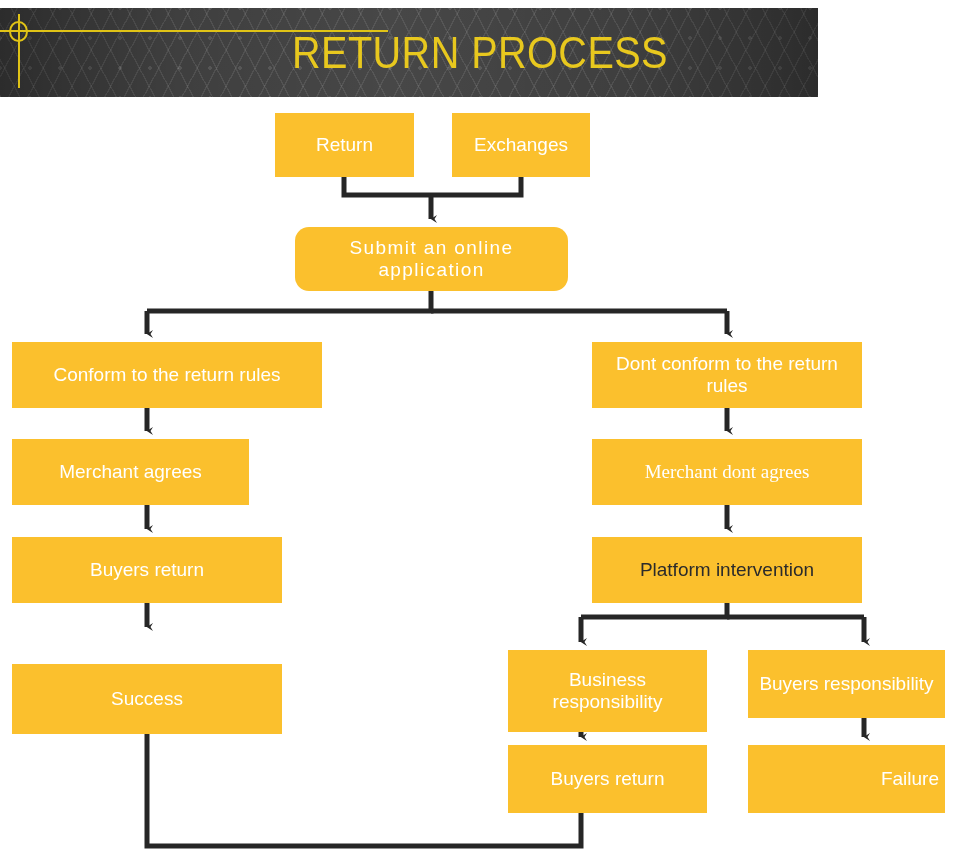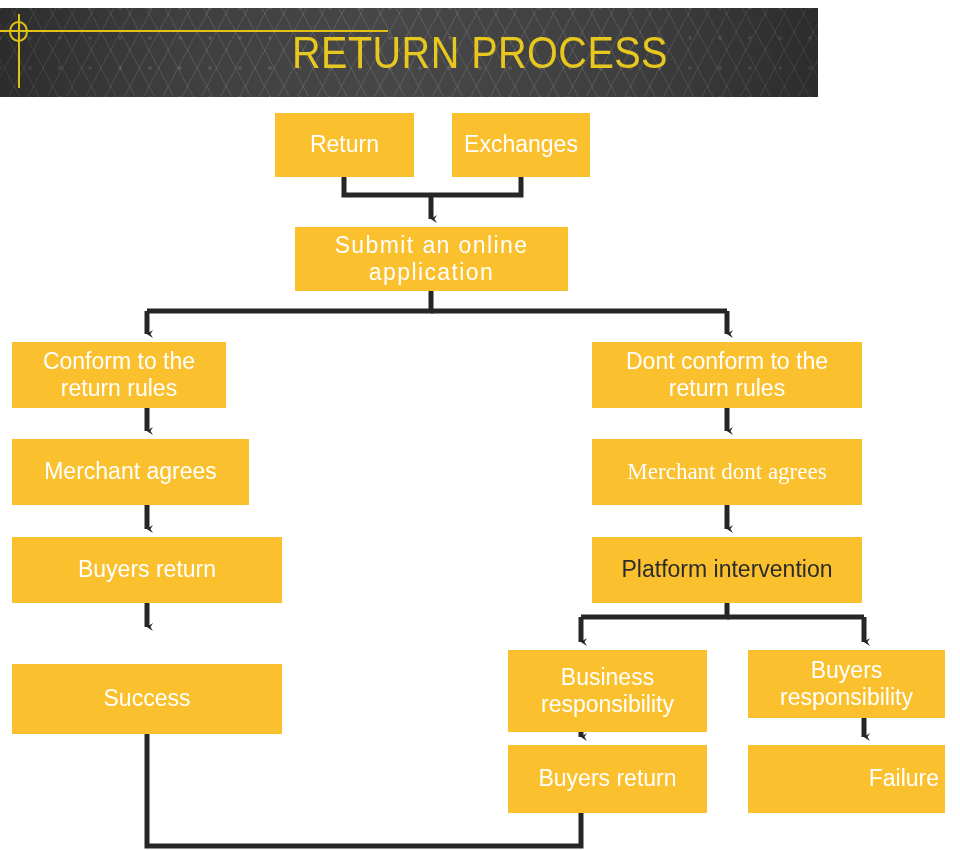--- a/index.html
+++ b/index.html
@@ -32,23 +32,23 @@
   #cross-v{left:18px;top:6px;width:2px;height:74px;}
   #cross-c{position:absolute;left:9px;top:13px;width:19px;height:21px;
         border:2px solid #e0c316;border-radius:50%;box-sizing:border-box;background:transparent;}
 
   
   #flow{position:absolute;left:0;top:97px;width:960px;height:753px;}
   svg#wires{position:absolute;left:0;top:0;width:960px;height:753px;}
 
   .node{position:absolute;background:#fbc02d;display:flex;align-items:center;
         justify-content:center;text-align:center;color:#ffffff;
-        font-size:23px;line-height:1.18;box-sizing:border-box;padding:2px 6px;}
+        font-size:19px;line-height:1.18;box-sizing:border-box;padding:2px 6px;}
   .node.dark{color:#2b2b2b;}
-  .node.wide-ls{letter-spacing:1.4px;}
+  .node.wide-ls{letter-spacing:1.4px;border-radius:14px;}
 </style>
 </head>
 <body>
 
 <div id="stage">
 
   <div id="header">
     <div id="mesh"></div>
     <div id="vignette"></div>
     <div class="hline" id="cross-h"></div>
@@ -88,21 +88,21 @@
     </svg>
   <div class="node" style="left: 275px; top: 16px; width: 139px; height: 64px;">
         <span>Return</span>
       </div>
       <div class="node" style="left: 452px; top: 16px; width: 138px; height: 64px;">
         <span>Exchanges</span>
       </div>
       <div class="node wide-ls" style="left: 295px; top: 130px; width: 273px; height: 64px;">
         <span>Submit an online application</span>
       </div>
-      <div class="node" style="left: 12px; top: 245px; width: 214px; height: 66px;">
+      <div class="node" style="left: 12px; top: 245px; width: 310px; height: 66px;">
         <span>Conform to the return rules</span>
       </div>
       <div class="node" style="left: 592px; top: 245px; width: 270px; height: 66px;">
         <span>Dont conform to the return rules</span>
       </div>
       <div class="node" style="left: 12px; top: 342px; width: 237px; height: 66px;">
         <span>Merchant agrees</span>
       </div>
       <div class="node" style="left: 592px; top: 342px; width: 270px; height: 66px; font-family: Liberation Serif, serif;">
         <span>Merchant dont agrees</span>

